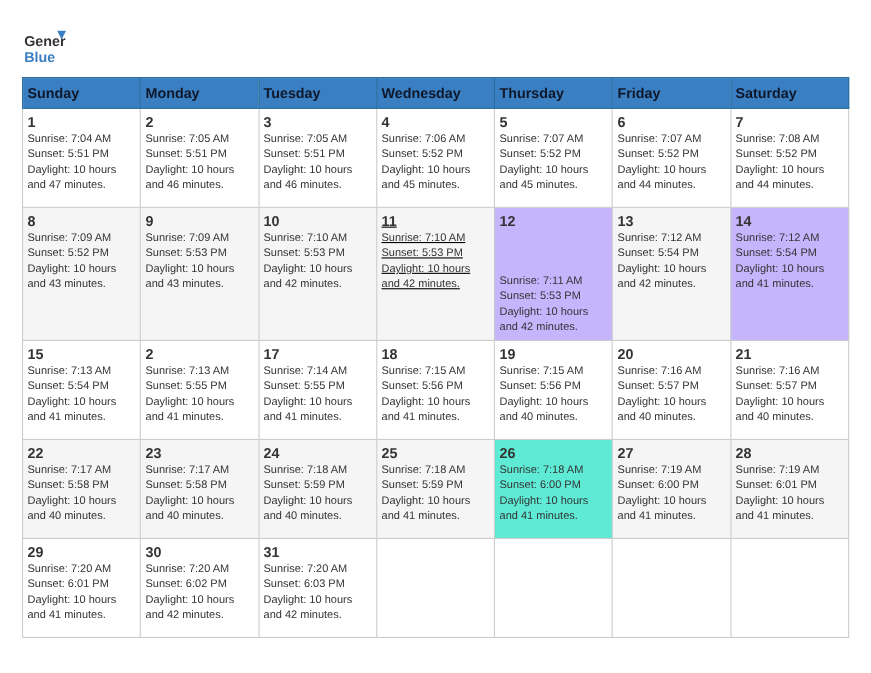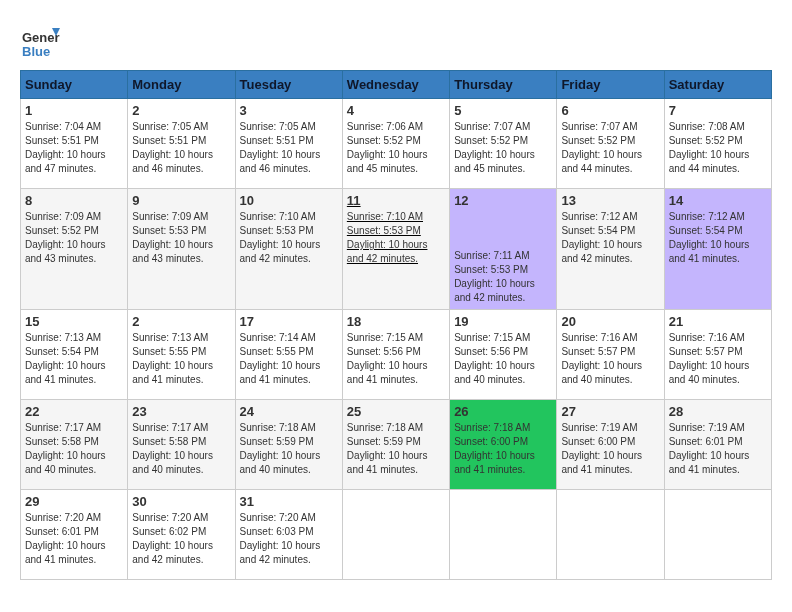--- a/index.html
+++ b/index.html
@@ -283,21 +283,21 @@
 Daylight: 10 hours
 and 40 minutes.</div>
         </td>
         <td style="background: rgb(245, 245, 245); margin-left: 48px;">
           <span class="day-num">25</span>
           <div class="day-info" style="white-space: pre-line;">Sunrise: 7:18 AM
 Sunset: 5:59 PM
 Daylight: 10 hours
 and 41 minutes.</div>
         </td>
-        <td style="background: #22c55e;">
+        <td style="background: #5eead4;">
           <span class="day-num">26</span>
           <div class="day-info" style="white-space: pre-line;">Sunrise: 7:18 AM
 Sunset: 6:00 PM
 Daylight: 10 hours
 and 41 minutes.</div>
         </td>
         <td style="background: rgb(245, 245, 245);">
           <span class="day-num">27</span>
           <div class="day-info" style="white-space: pre-line;">Sunrise: 7:19 AM
 Sunset: 6:00 PM

